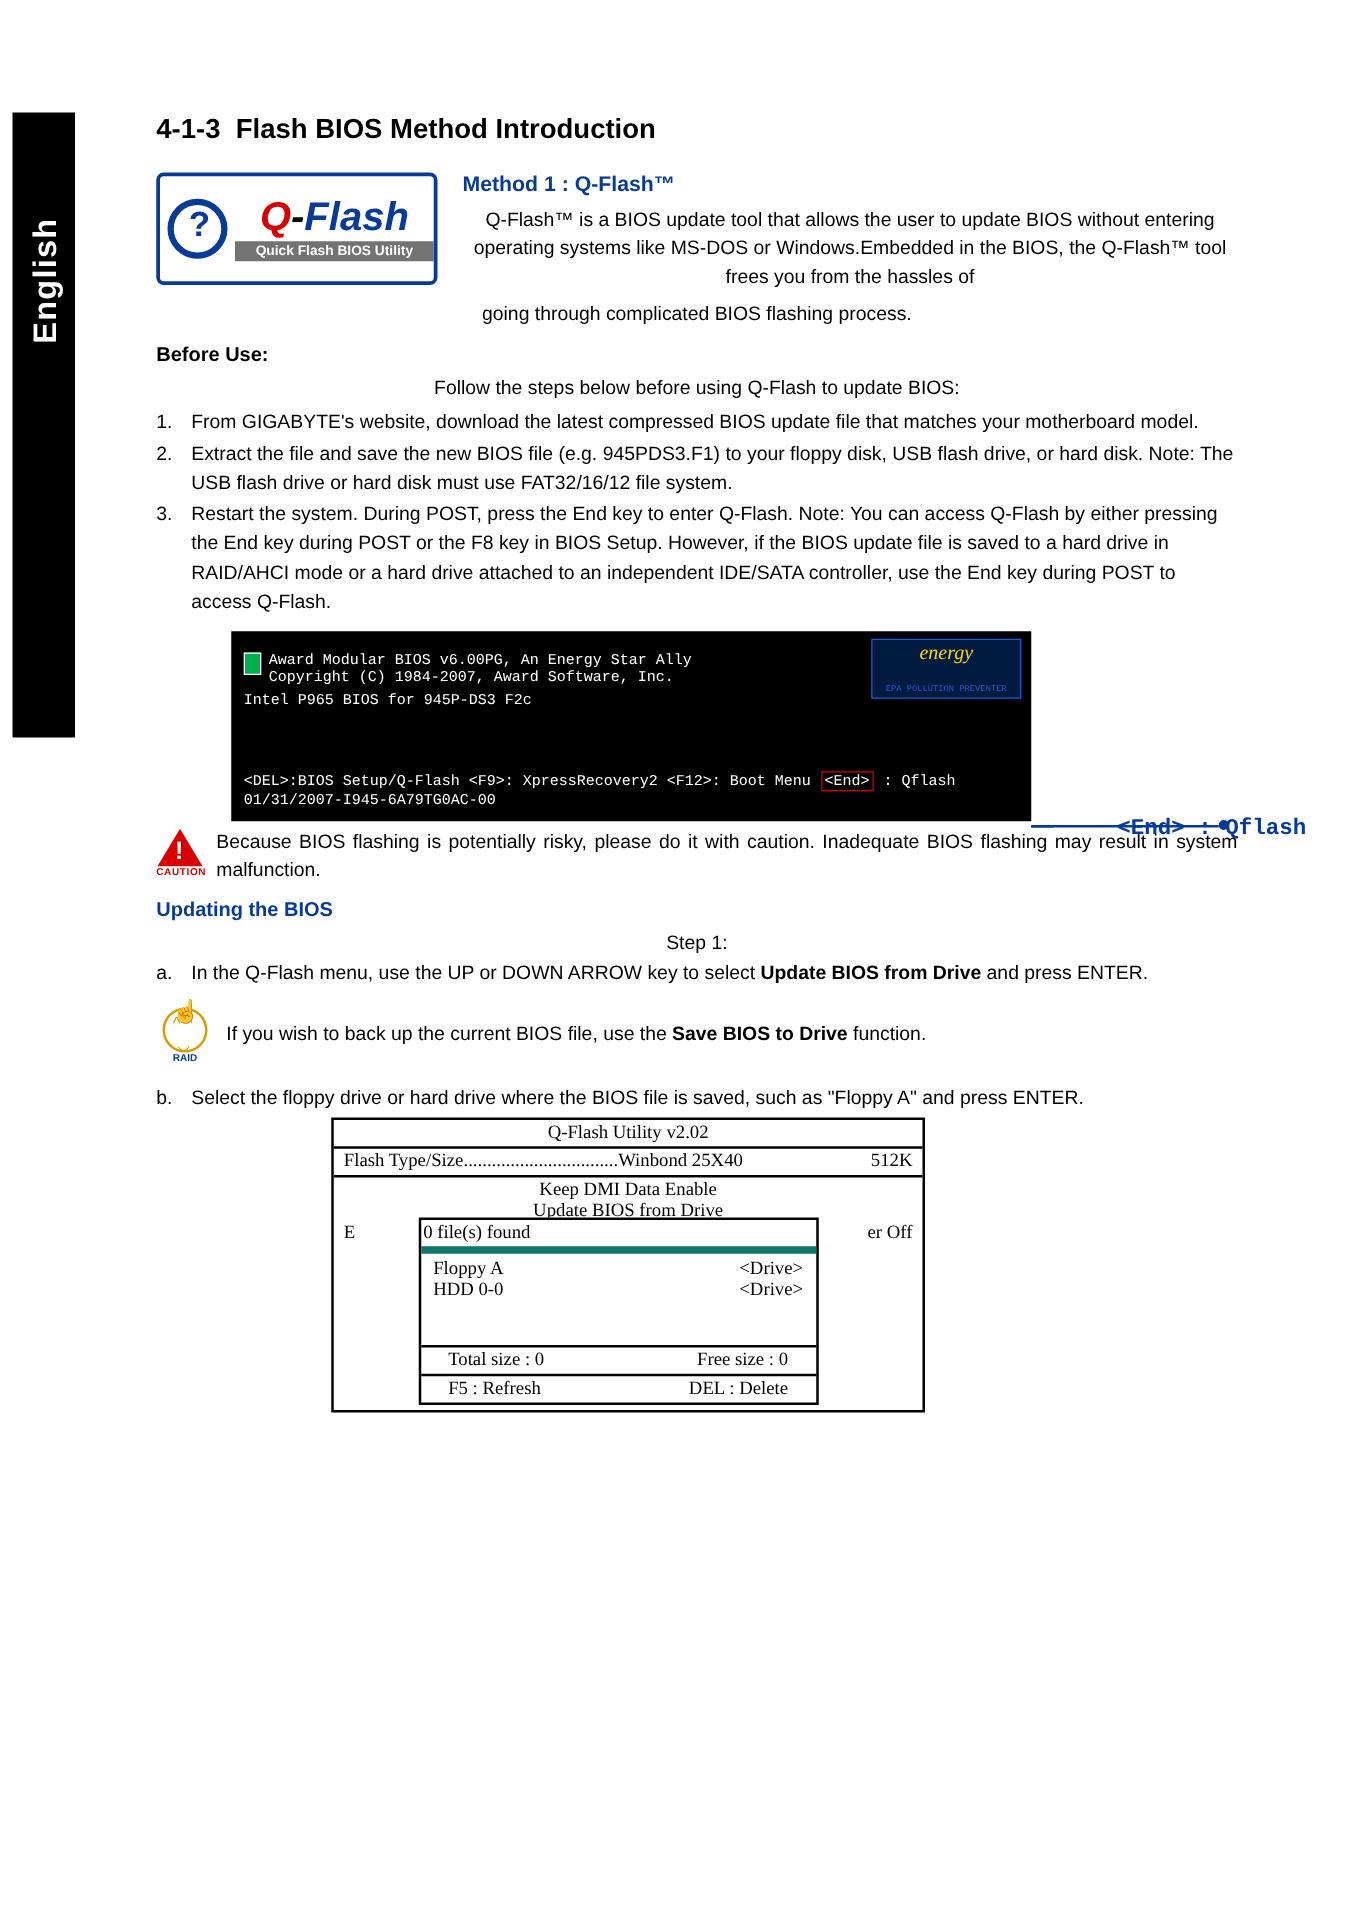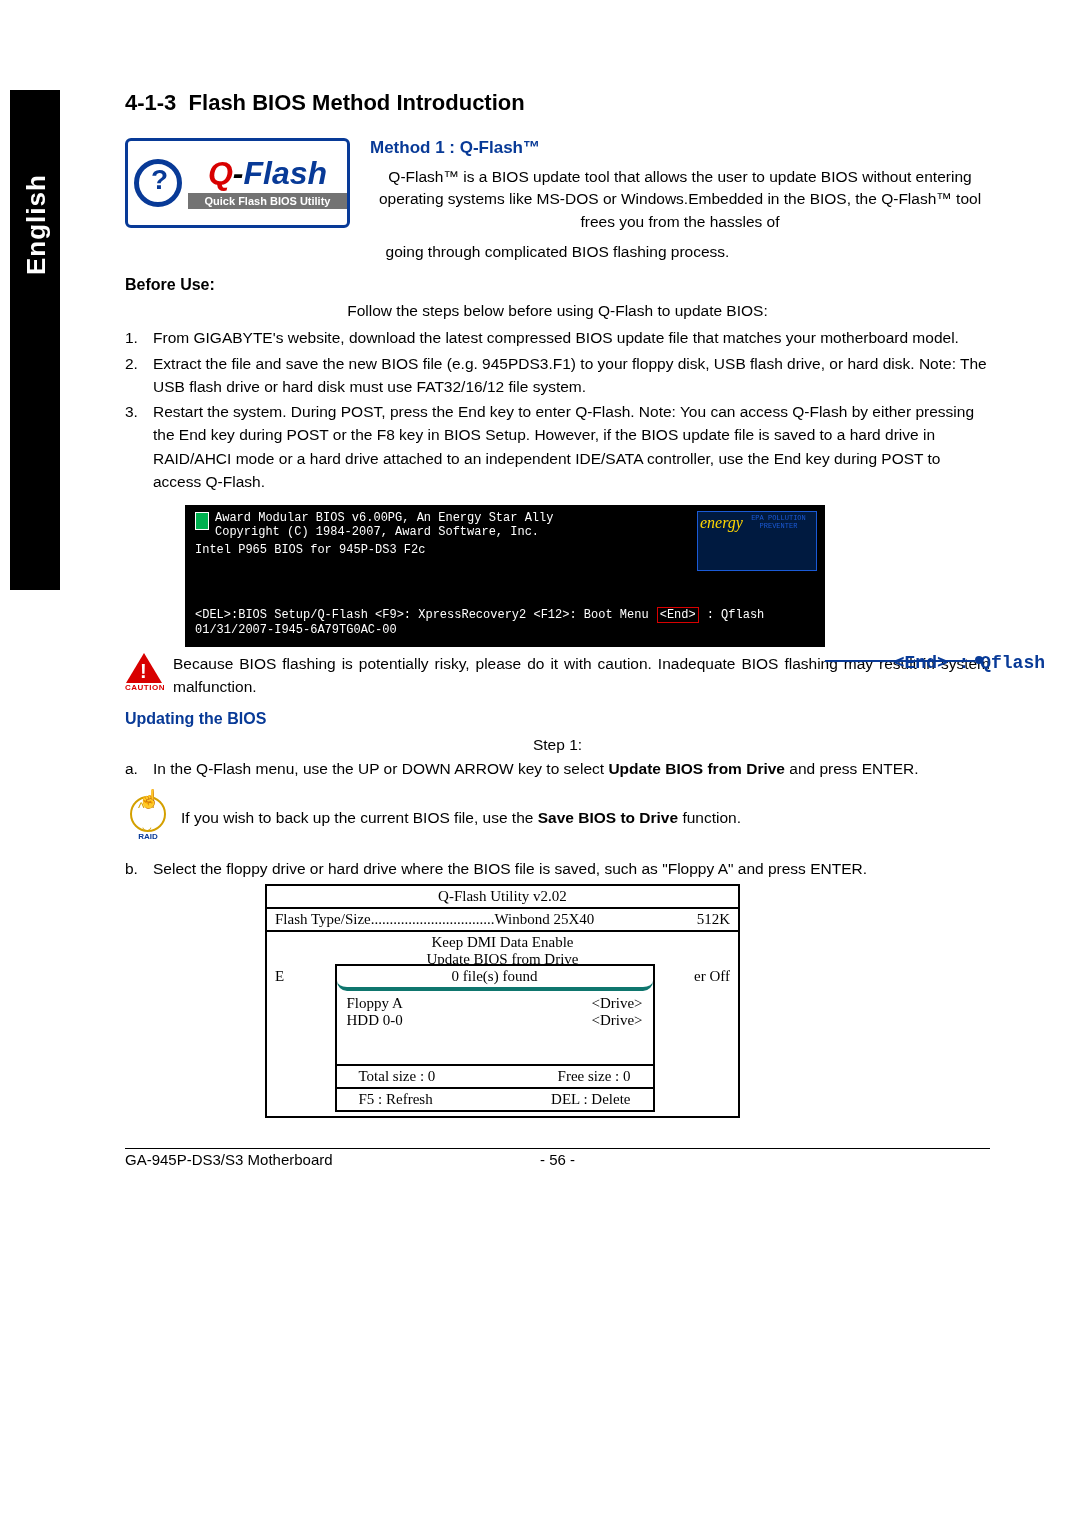--- a/index.html
+++ b/index.html
@@ -16,30 +16,30 @@
   .qflash-logo .big { font-size: 32px; font-weight: 900; font-style: italic; line-height:1; }
   .qflash-logo .big .q { color: #d80000; }
   .qflash-logo .big .f { color: #083a97; }
   .qflash-logo .bar { background:#737373; color:#fff; font-size:11px; font-weight:bold; text-align:center; padding:2px 4px; margin-top:4px; }
   .method-head { color: #083a97; font-weight: bold; font-size: 17px; margin-bottom: 8px; }
   .body-para { line-height: 1.45; text-align: center; }
   .sub-head { font-weight: bold; font-size: 16px; margin-top: 12px; margin-bottom: 6px; }
   ol.nums { list-style: none; margin-top: 4px; }
   ol.nums > li { display: flex; line-height: 1.5; margin-bottom: 2px; }
   ol.nums > li > .mk { width: 28px; flex-shrink:0; }
-  .bios-shot { width: 640px; background:#000; color:#fff; font-size:12px; padding: 6px 10px 10px 10px; margin: 12px 0 4px 60px; position:relative; font-family: "Courier New", monospace; }
+  .bios-shot { width: 640px; background:#000; color:#fff; font-size:12px; padding: 16px 10px 10px 10px; margin: 12px 0 4px 60px; position:relative; font-family: "Courier New", monospace; }
   .bios-shot .award-row { display:flex; align-items:flex-start; gap:6px; }
   .award-icon { width:14px; height:18px; background:#00b050; border:1px solid #fff; flex-shrink:0; margin-top:1px; }
   .bios-bottom-row { display:flex; align-items:center; gap:8px; margin-top:50px; }
   .end-box { border:1px solid #d80000; padding:0 2px; }
   .bios-line-out { position:absolute; right:-220px; top:148px; color:#083a97; font-weight:bold; font-size:18px; }
   .bios-conn { position:absolute; right:-18px; top:155px; width:18px; height:2px; background:#083a97; }
   .bios-conn2 { position:absolute; right:-150px; top:155px; width:150px; height:2px; background:#083a97; }
   .bios-dot { position:absolute; right:-158px; top:151px; width:8px; height:8px; border-radius:50%; background:#083a97; }
-  .energy-badge { position:absolute; right:8px; top:6px; width:120px; height:60px; border:1px solid #1a5ad6; background:#001a40; display:flex; flex-direction:row; justify-content:space-between; padding:2px; }
+  .energy-badge { position:absolute; right:8px; top:6px; width:120px; height:48px; border:1px solid #1a5ad6; background:#001a40; display:flex; flex-direction:column; justify-content:space-between; padding:2px; }
   .energy-badge .scr { color:#ffd700; font-style:italic; font-size:16px; text-align:center; font-family: cursive, serif; }
   .energy-badge .pp { color:#1a5ad6; font-size:7px; text-align:center; }
   .caution-row { display:flex; align-items:flex-start; gap:10px; margin-top:6px; }
   .caution-icon { width:38px; flex-shrink:0; text-align:center; }
   .tri { width:0; height:0; border-left:18px solid transparent; border-right:18px solid transparent; border-bottom:30px solid #d80000; margin:0 auto; position:relative; }
   .tri::after { content:'!'; position:absolute; left:-4px; top:7px; color:#fff; font-weight:bold; font-size:20px; }
   .caution-lbl { font-size:8px; font-weight:bold; color:#d80000; letter-spacing:0.5px; }
   .note-row { display:flex; align-items:center; gap:10px; margin:16px 0 16px 0; }
   .note-icon { width:46px; flex-shrink:0; text-align:center; }
   .note-circle { width:36px; height:36px; border:2px solid #d4a000; border-radius:50%; margin:0 auto; position:relative; }
@@ -50,21 +50,21 @@
   .alpha-list { list-style:none; }
   .alpha-list > li { display:flex; line-height:1.5; margin-bottom:4px; }
   .alpha-list > li > .mk { width:28px; flex-shrink:0; }
   .qflash-util { width:475px; border:2px solid #000; margin-left:140px; font-family: "Times New Roman", serif; font-size:15px; }
   .qf-sec { border-bottom:2px solid #000; padding:2px 8px; }
   .qf-row { display:flex; }
   .qf-row .l { flex:1; }
   .qf-center { text-align:center; }
   .qf-dots::after { content:'.................................'; }
   .qf-popup { border:2px solid #000; width:320px; background:#fff; margin: -4px auto 4px auto; }
-  .qf-popup-head { border-bottom:4px solid #0f766e; text-align:center; padding:2px;border-radius:10px; }
+  .qf-popup-head { border-bottom:6px solid #0f766e; text-align:left; padding:2px; }
   .qf-popup-body { border-bottom:2px solid #000; padding:4px 10px 35px 10px; }
   .qf-popup-foot { padding:2px 22px; display:flex; }
   .footer-line { border-top:1.5px solid #000; margin-top:30px; padding-top:2px; display:flex; font-size:15px; }
   .footer-line .l { flex:1; }
   .footer-line .c { flex:0 0 auto; }
   .footer-line .r { flex:1; text-align:right; }
 </style>
 </head>
 <body>
 
@@ -207,19 +207,14 @@
           <div class="qf-popup-foot" style="border-top:2px solid #000">
             <span class="l">F5 : Refresh</span>
             <span>DEL : Delete</span>
           </div>
         </div>
         <span style="width:40px;text-align:right">er Off</span>
       </div>
     </div>
   </div>
 
-  <div class="footer-line">
-    <div class="l">GA-945P-DS3/S3 Motherboard</div>
-    <div class="c">- 56 -</div>
-    <div class="r"></div>
-  </div>
 
 </div>
 
 </body></html>

